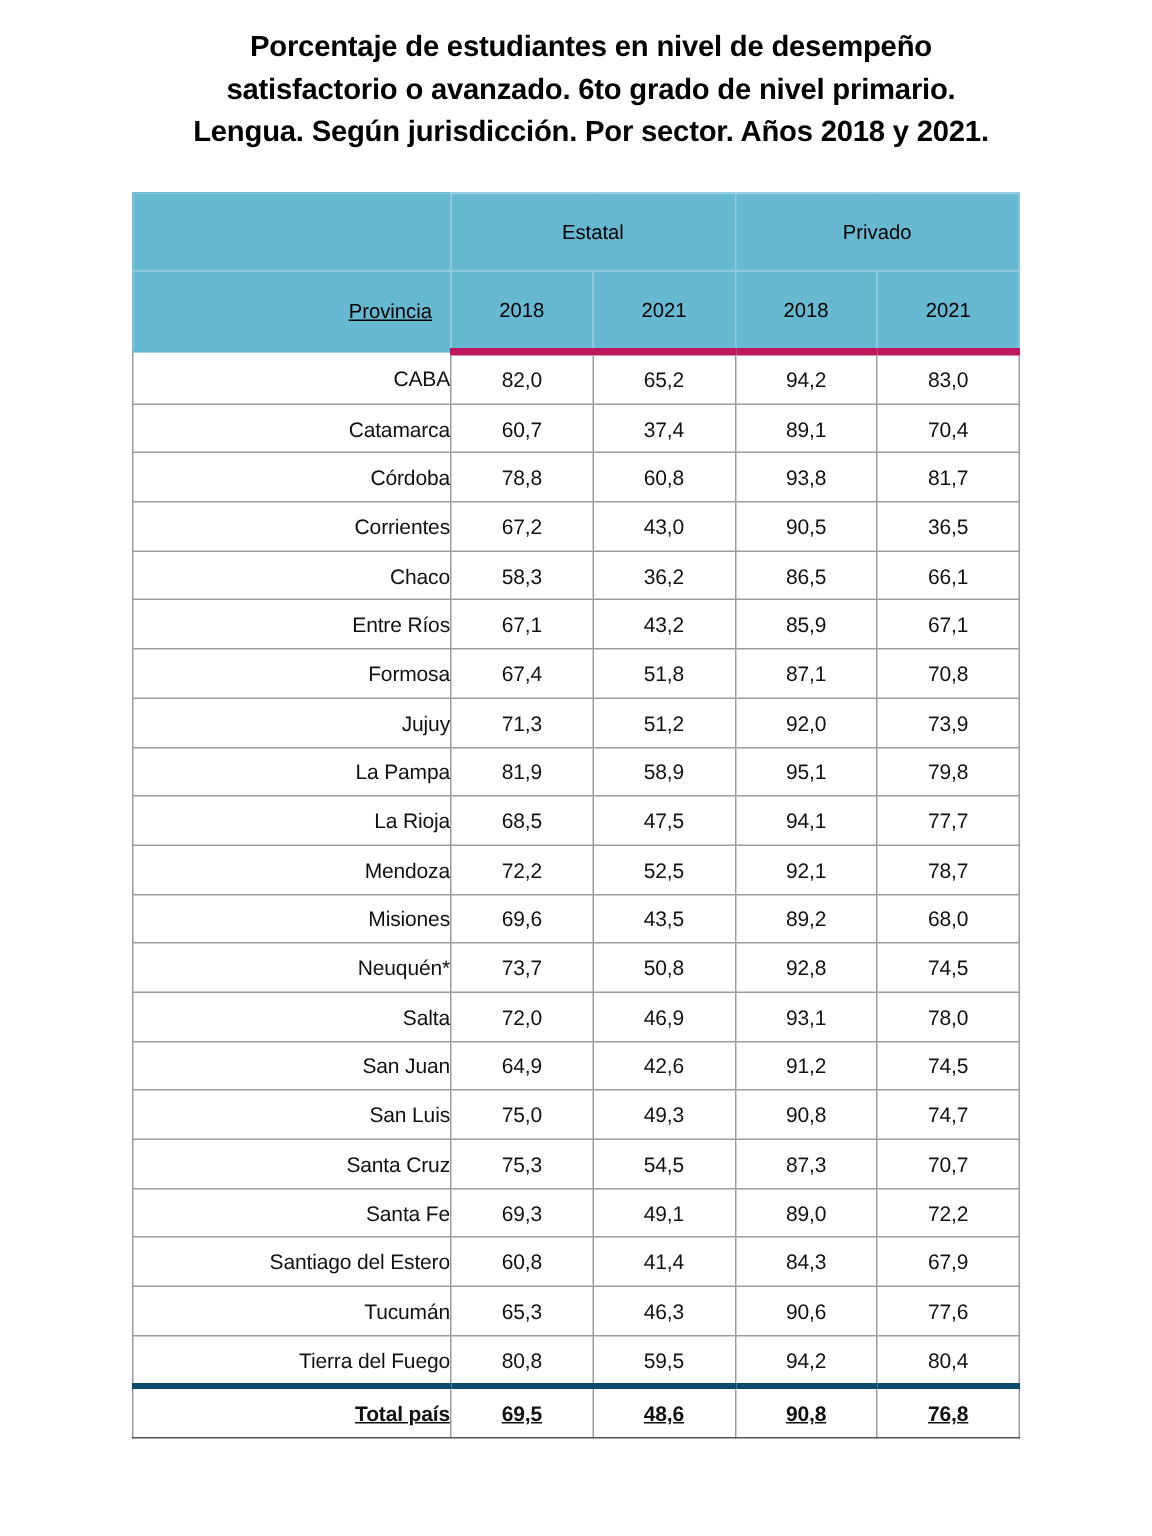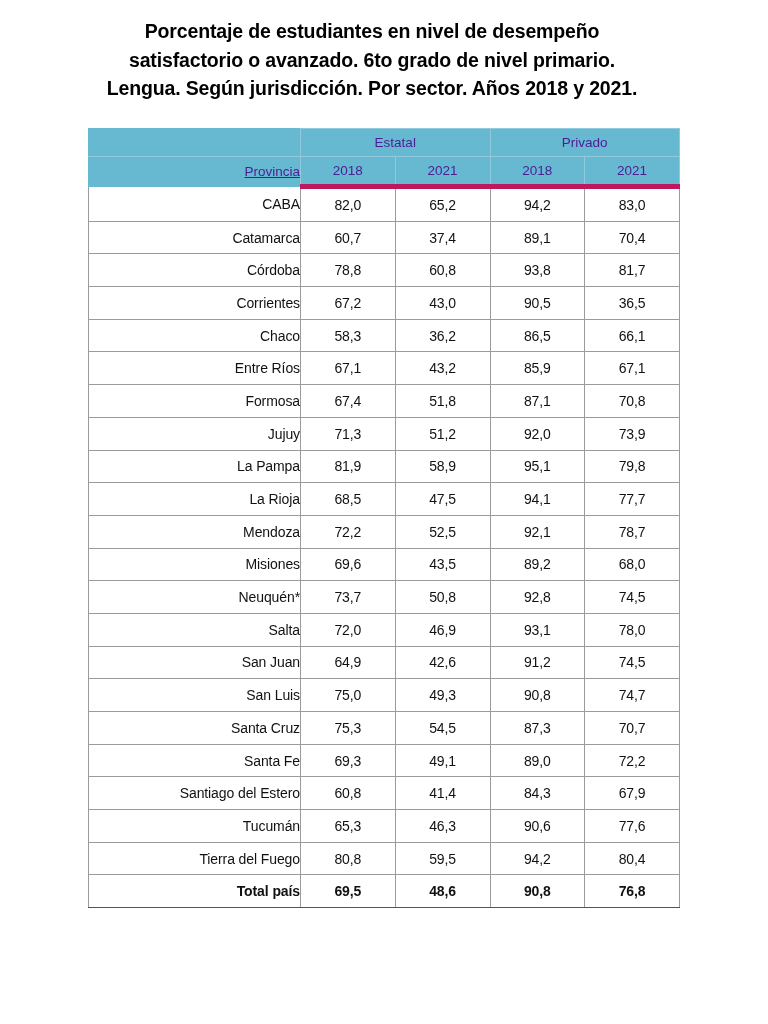--- a/index.html
+++ b/index.html
@@ -16,21 +16,21 @@
   }
   .page {
     position: relative;
     width: 768px;
     height: 1024px;
     background: #ffffff;
   }
   .title {
     position: absolute;
     top: 17px;
-    left: 22px;
+    left: 44px;
     width: 700px;
     text-align: center;
     font-size: 19.5px;
     font-weight: bold;
     line-height: 28.5px;
     letter-spacing: -0.15px;
     color: #000000;
   }
   .title .tline { display: block; white-space: nowrap; }
 
@@ -43,24 +43,24 @@
   table.data {
     border-collapse: collapse;
     width: 591px;
     table-layout: fixed;
   }
   table.data col.c-prov { width: 212px; }
   table.data col.c-num  { width: 94.75px; }
 
   thead th {
     background: #67b8d1;
-    color: #4c1d95;
+    color: #000000;
     font-weight: normal;
     font-size: 13.5px;
-    padding: 0;
+    padding: 12px;
     height: 27px;
     border: 1px solid #8fcadd;
     vertical-align: middle;
   }
   thead th.blank-corner {
     border-left: 1px solid #67b8d1;
     border-top: 1px solid #67b8d1;
     border-right: 1px solid #8fcadd;
   }
   thead th.grp {
@@ -92,22 +92,23 @@
     text-align: right;
     padding-left: 7px;
     letter-spacing: -0.1px;
   }
   tbody td.num {
     text-align: center;
     letter-spacing: -0.1px;
   }
   tbody tr.total td {
     font-weight: bold;
-    border-top: 1px solid #0c4a6e;
+    border-top: 4px solid #0c4a6e;
     border-bottom: 1px solid #555555;
+    text-decoration: underline;
   }
   tbody tr.total td.prov { font-weight: bold; }
 </style>
 </head>
 <body>
 
 <div class="page">
 
   <div class="title">
     <span class="tline">Porcentaje de estudiantes en nivel de desempeño</span>

